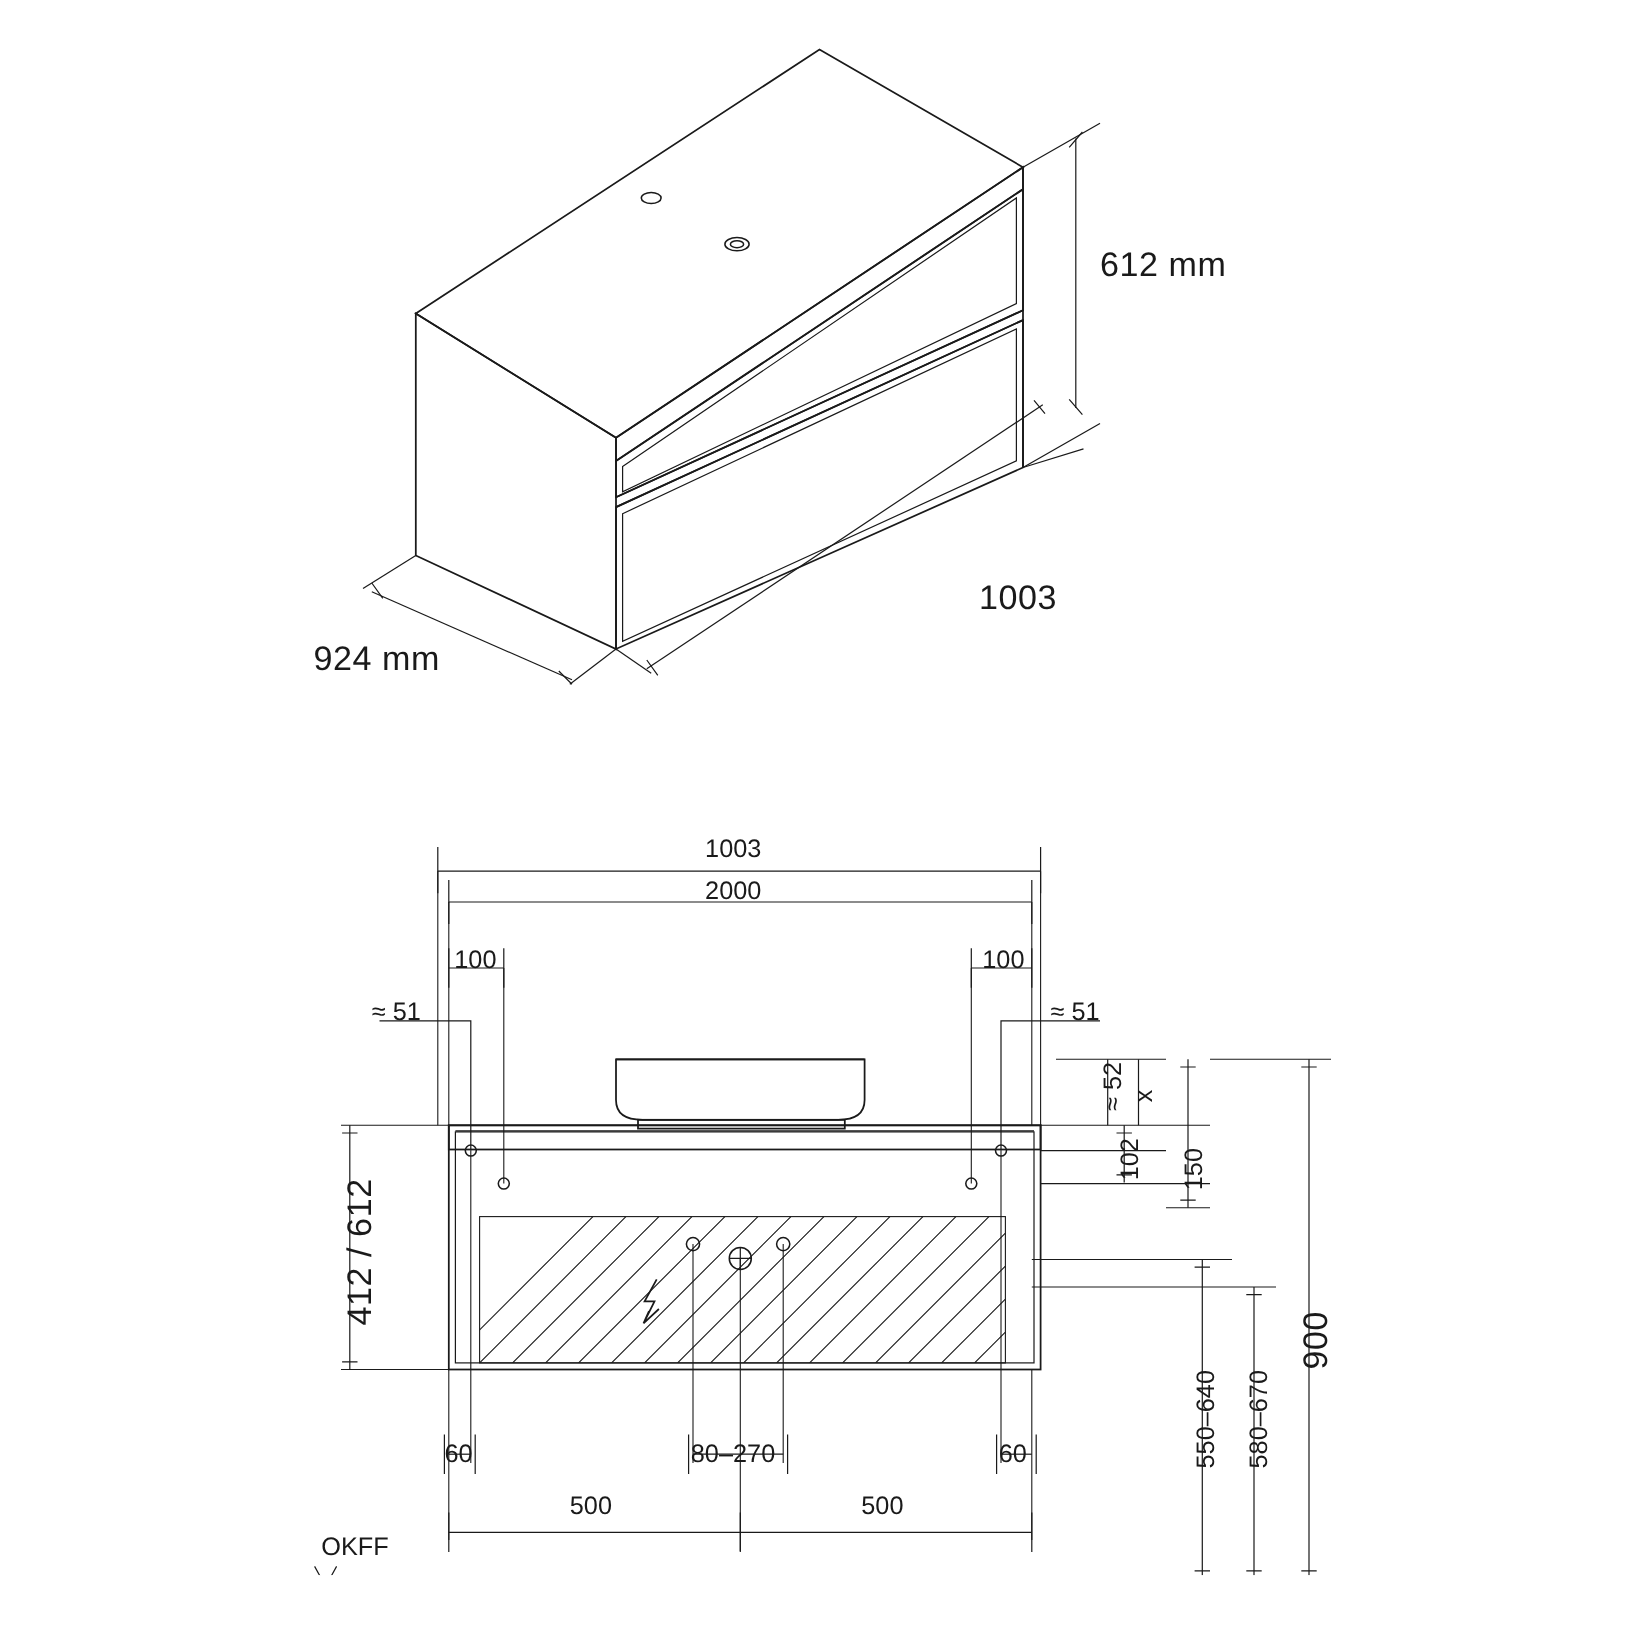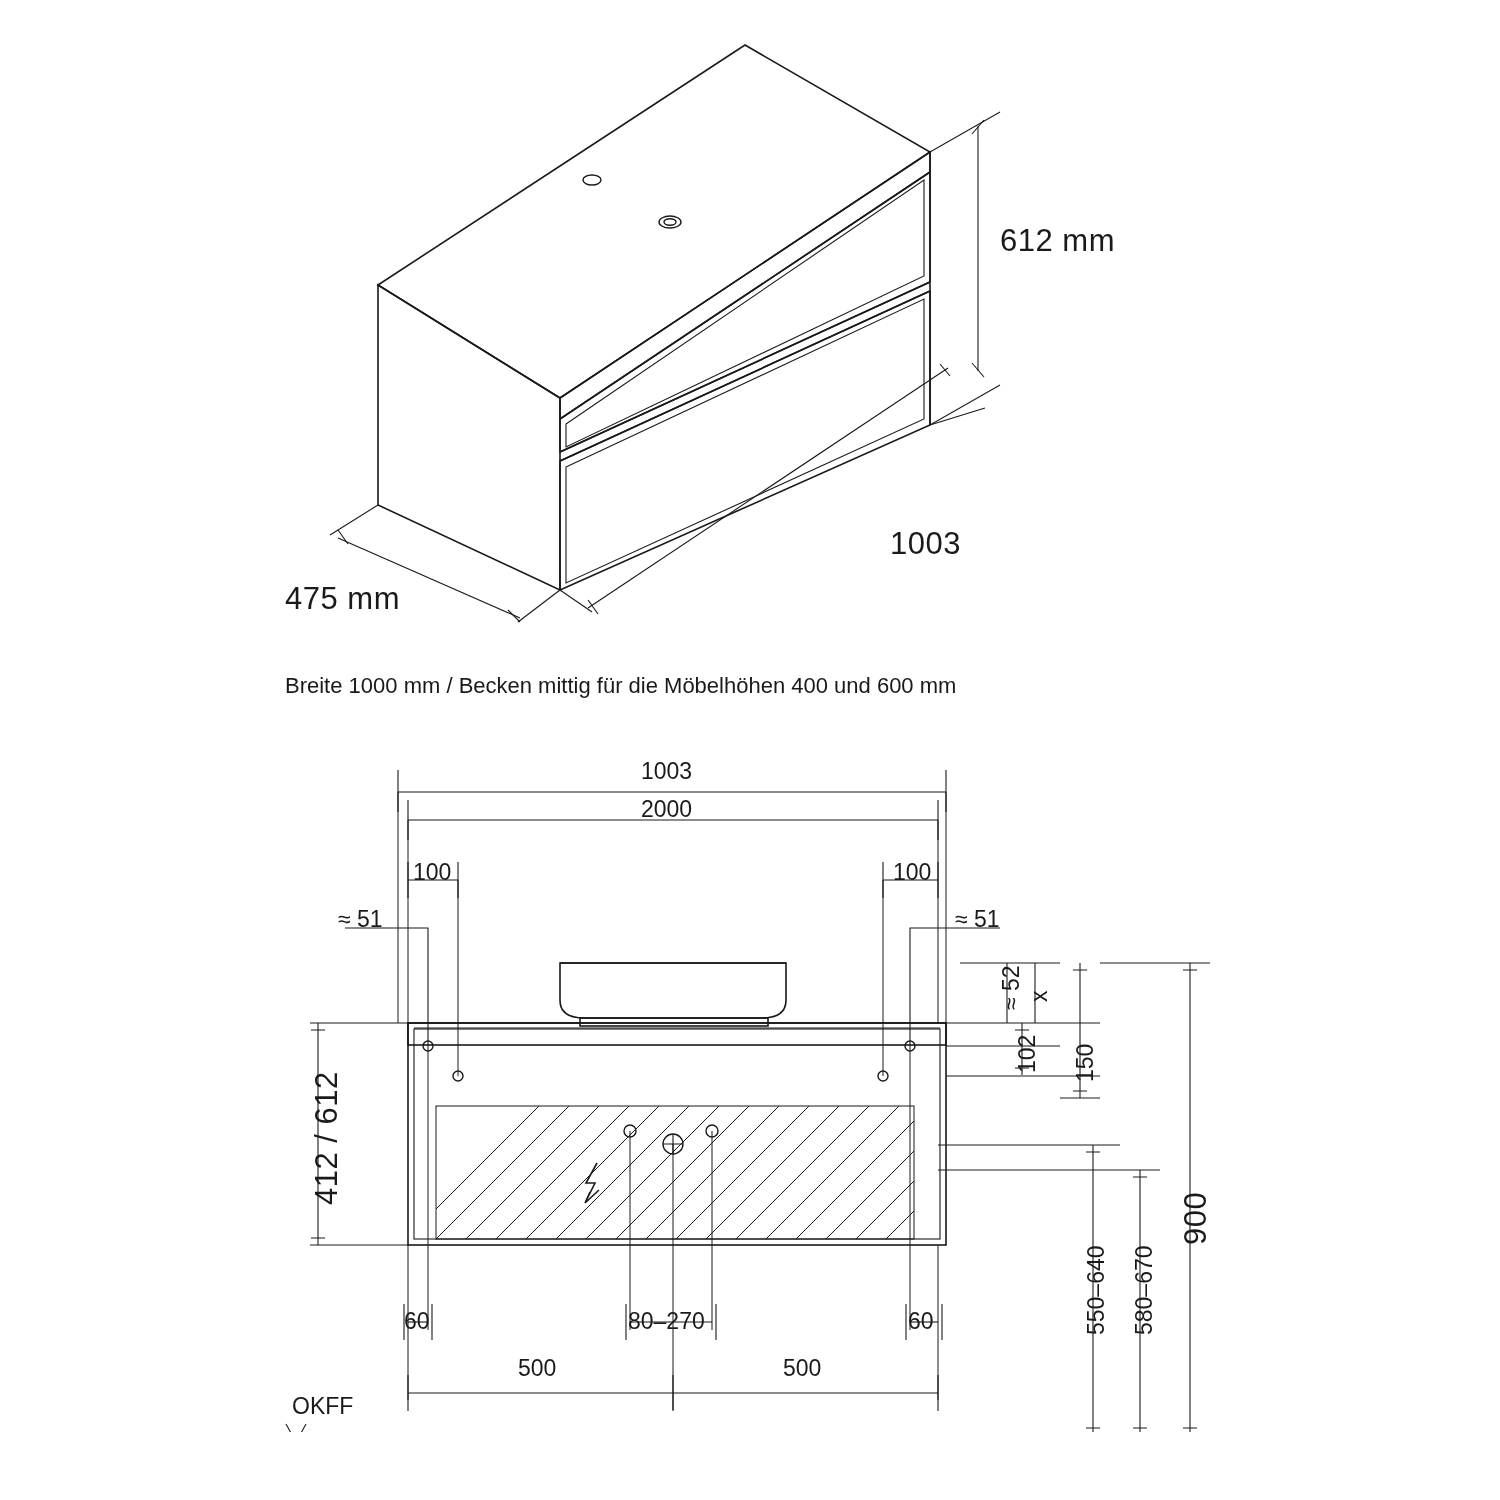--- a/index.html
+++ b/index.html
@@ -212,25 +212,24 @@
       <path class="ln-t" d="M 1140 1170 L 1140 1435"></path>
       <path class="ln-t" d="M 1133 1177 L 1147 1177 M 1133 1428 L 1147 1428"></path>
       <path class="ln-t" d="M 1190 963 L 1190 1435"></path>
       <path class="ln-t" d="M 1183 970 L 1197 970 M 1183 1428 L 1197 1428"></path>
     </g>
 
   </svg>
 
   <div class="lbl lbl-big" style="left:1000px; top:225px;">612 mm</div>
 
-  <div class="lbl lbl-big" style="left:285px; top:583px;">475 mm</div>
+  <div class="lbl lbl-big" style="left:285px; top:583px;">924 mm</div>
 
   <div class="lbl lbl-big" style="left:890px; top:528px;">1003</div>
 
-  <div class="lbl lbl-cap" style="left:285px; top:675px; font-size:22px;">Breite 1000 mm / Becken mittig für die Möbelhöhen 400 und 600 mm</div>
 
   <div class="lbl lbl-med" style="left:641px; top:760px;">1003</div>
 
   <div class="lbl lbl-med" style="left:641px; top:798px;">2000</div>
 
   <div class="lbl lbl-med" style="left:413px; top:861px;">100</div>
 
   <div class="lbl lbl-med" style="left:893px; top:861px;">100</div>
 
   <div class="lbl lbl-med" style="left:338px; top:908px;">≈ 51</div>

